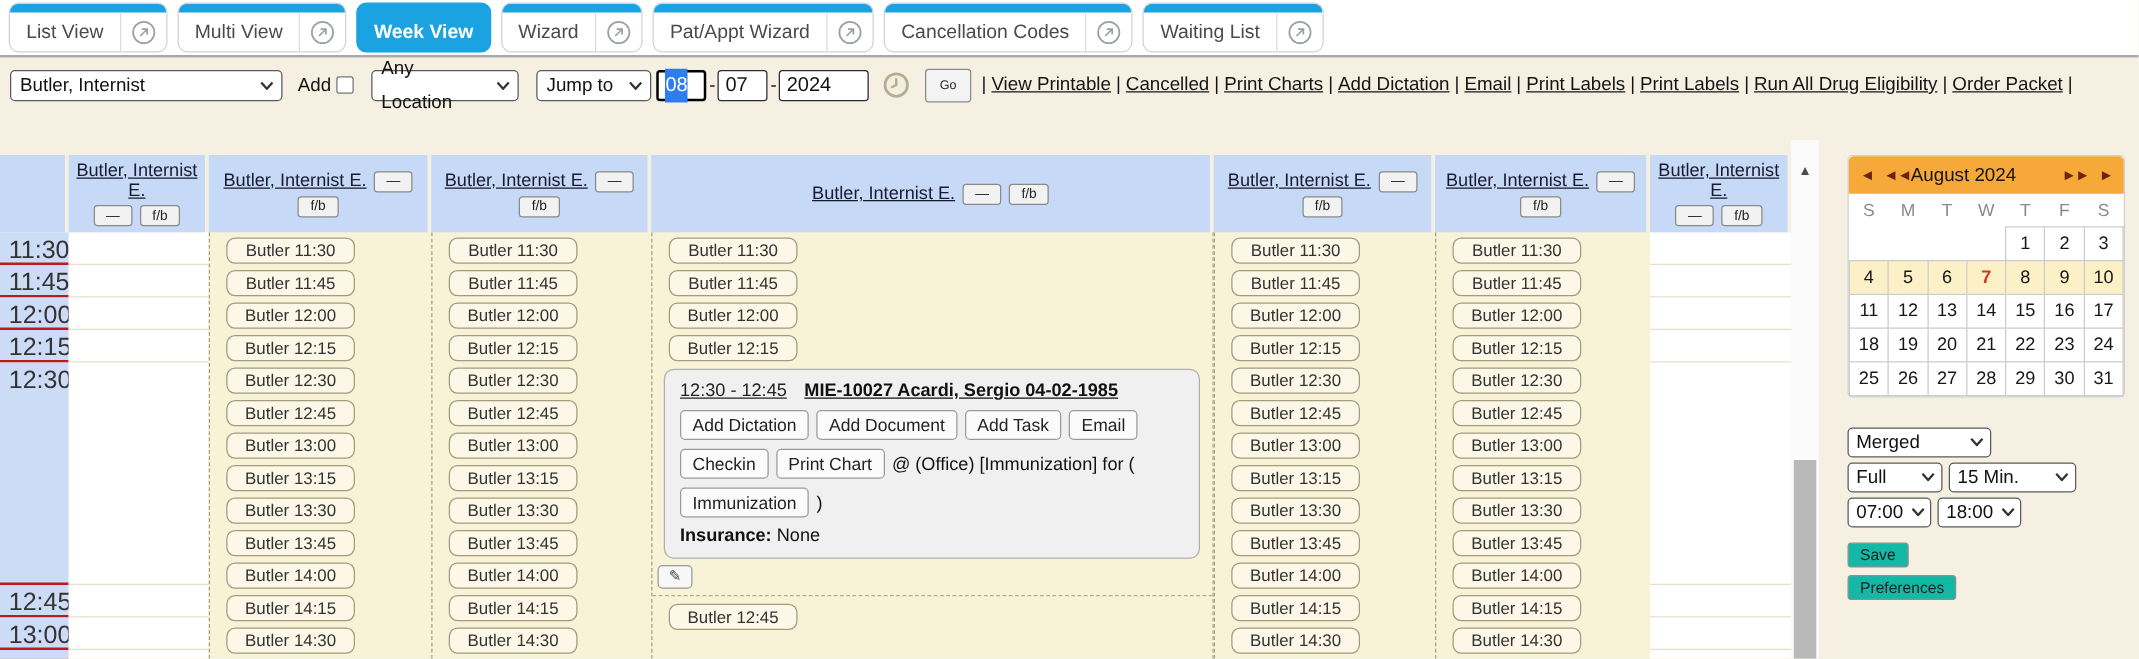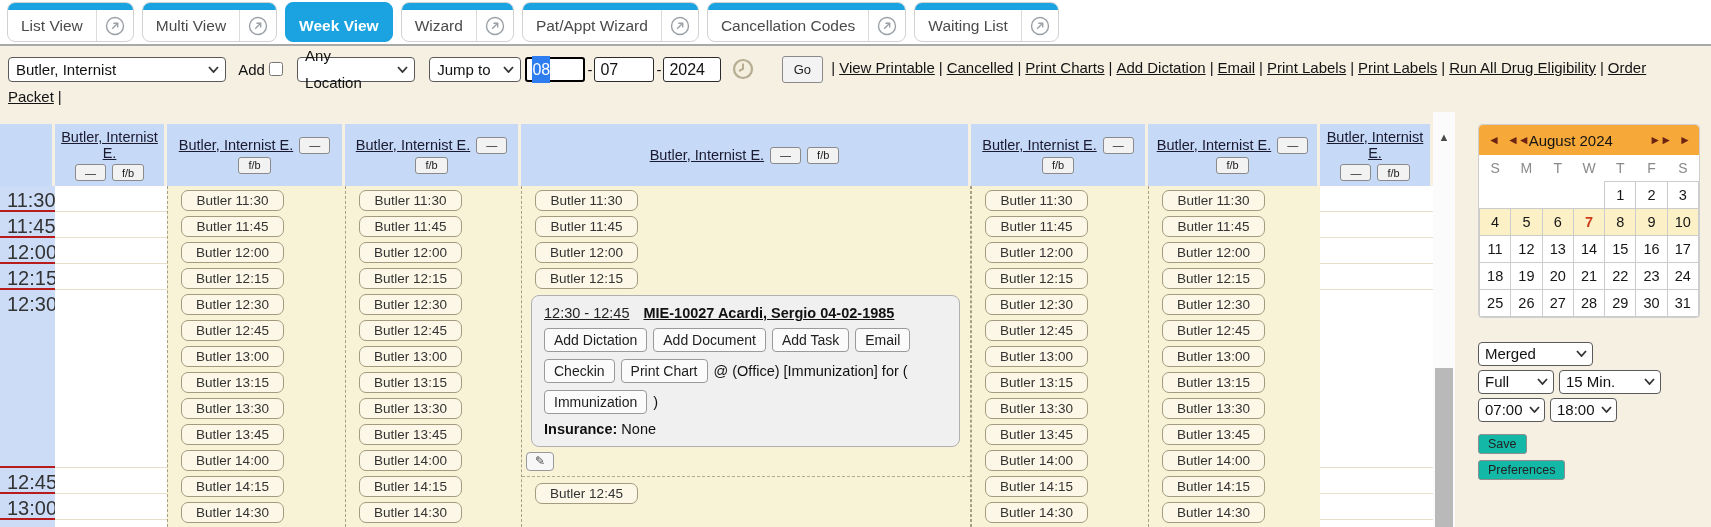--- a/index.html
+++ b/index.html
@@ -41,26 +41,26 @@
   .jump-sel { width:92px; margin-left:10px; }
   .addwrap { margin-left:8px; vertical-align:middle; display:inline-flex; align-items:center; gap:4px; }
   .addwrap input { width:14px; height:14px; vertical-align:middle; }
   .datebox {
     display:inline-flex; align-items:center; justify-content:flex-start;
     border:1px solid #2b2b2b; border-radius:3px; background:#fff; height:25px;
     padding:0 5px; font-size:16px; vertical-align:middle;
   }
   .datebox.focus { border:2px solid #000; }
   .datebox.focus .val { background:#2e7df0; color:#fff; }
-  .d2 { width:60px; } .d4 { width:58px; }
+  .d2 { width:40px; } .d4 { width:72px; }
   .dash { margin:0 2px; vertical-align:middle; }
   .clock { vertical-align:middle; margin:0 8px 0 6px; }
   .gobtn {
     border:1px solid #8a8a8a; background:#f3f3f3; border-radius:3px; height:27px;
-    padding:0 11px; font-size:13px; vertical-align:middle; cursor:pointer; color:#222;margin-left:16px;
+    padding:0 11px; font-size:10px; vertical-align:middle; cursor:pointer; color:#222;
   }
   .links { display:inline; }
   .links a { color:#141414; text-decoration:underline; cursor:pointer; }
   .links .sep { color:#141414; text-decoration:none; padding:0 4px; }
 
   
   .main { display:flex; height:415px; align-items:stretch; }
   .gcol { flex:0 0 auto; display:flex; flex-direction:column; }
   .col-header {
     height:62px; margin-top:12px; margin-right:3px;

